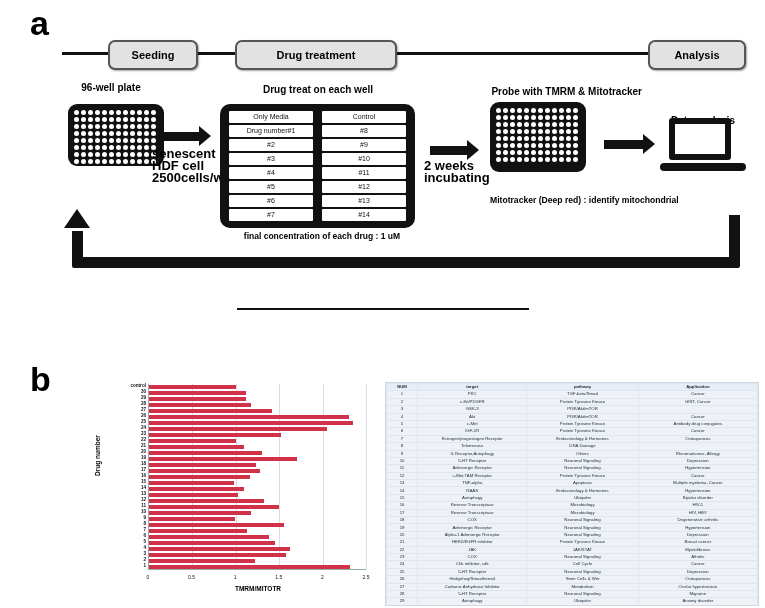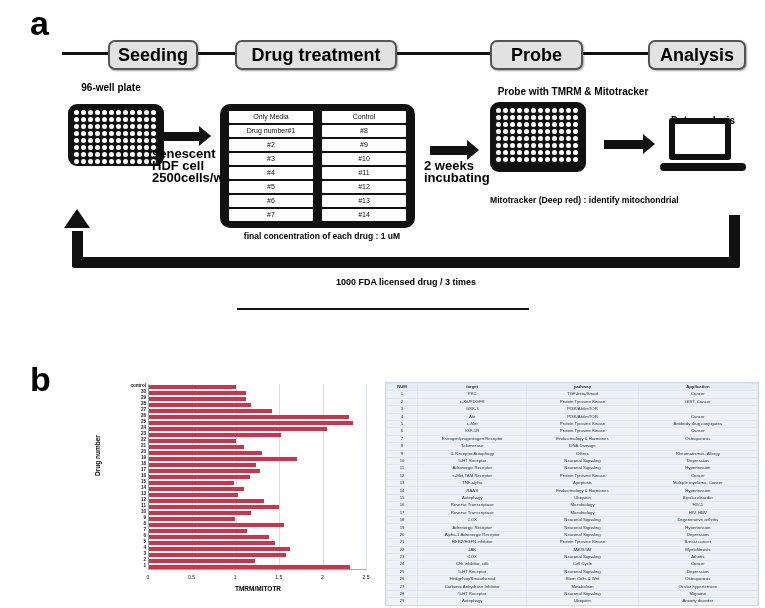--- a/index.html
+++ b/index.html
@@ -23,21 +23,21 @@
   .stage-bar{
     position:absolute;left:62px;top:52px;width:682px;height:3px;
     background:#111;
   }
   .stage{
     position:absolute;top:40px;
     background:#e2e2e2;
     border:2px solid #555;
     border-radius:7px;
     font-weight:bold;
-    font-size:18px;
+    font-size:11px;
     text-align:center;
     line-height:26px;
     height:26px;
     box-shadow:1px 1px 2px rgba(0,0,0,.35);
     z-index:2;
   }
   #stage-0{left:108px;width:86px;}
   #stage-1{left:235px;width:158px;}
   #stage-2{left:490px;width:89px;}
   #stage-3{left:648px;width:94px;}
@@ -176,21 +176,20 @@
 <body>
 
 <div id="panel-a">
 
   <div class="panel-letter" style="left:30px;top:6px;">a</div>
 
   <div class="stage-bar"></div>
 
   <div class="stage" id="stage-0">Seeding</div>
   <div class="stage" id="stage-1">Drug treatment</div>
-  <div class="stage" id="stage-2">Probe</div>
   <div class="stage" id="stage-3">Analysis</div>
 
   <div class="sect-title" style="left:56px;top:82px;width:110px;">96-well plate</div>
   <div class="plate" id="plate-1" style="left:68px;top:104px;width:96px;height:62px;">
     <div class="wells">
         <i></i>
         <i></i>
         <i></i>
         <i></i>
         <i></i>
@@ -286,20 +285,21 @@
         <i></i>
         <i></i>
       </div>
   </div>
 
   <div class="arrow" style="left:158px;top:132px;width:42px;"></div>
   <div class="note" style="left:152px;top:148px;width:70px;white-space:pre-line;">senescent
 HDF cell
 2500cells/well</div>
 
+  <div class="sect-title" style="left:228px;top:84px;width:180px;">Drug treat on each well</div>
   <div id="drug-box">
     <div class="cols">
       <div class="col" id="drug-col-left">
           <div class="cell">Only Media</div>
           <div class="cell">Drug number#1</div>
           <div class="cell">#2</div>
           <div class="cell">#3</div>
           <div class="cell">#4</div>
           <div class="cell">#5</div>
           <div class="cell">#6</div>
@@ -316,21 +316,21 @@
           <div class="cell">#14</div>
         </div>
     </div>
   </div>
   <div class="note" style="left:224px;top:230px;width:196px;text-align:center;font-size:8.5px;">final concentration of each drug : 1 uM</div>
 
   <div class="arrow" style="left:430px;top:146px;width:38px;"></div>
   <div class="note" style="left:424px;top:160px;width:62px;white-space:pre-line;">2 weeks
 incubating</div>
 
-  <div class="sect-title" style="left:478px;top:86px;width:190px;">Probe with TMRM &amp; Mitotracker</div>
+  <div class="sect-title" style="left:452px;top:86px;width:190px;text-align:right;">Probe with TMRM &amp; Mitotracker</div>
   <div class="plate" id="plate-2" style="left:490px;top:102px;width:96px;height:70px;">
     <div class="wells">
         <i></i>
         <i></i>
         <i></i>
         <i></i>
         <i></i>
         <i></i>
         <i></i>
         <i></i>
@@ -434,21 +434,20 @@
   </div>
 
   <div class="note" style="left:490px;top:194px;width:270px;font-size:8.6px;">Mitotracker (Deep red) : identify mitochondrial</div>
 
   <div id="loop">
     <div class="bottom"></div>
     <div class="right"></div>
     <div class="left"></div>
     <div class="head"></div>
   </div>
-  <div class="note" style="left:62px;top:276px;width:688px;text-align:center;font-size:9px;">1000 FDA licensed drug / 3 times</div>
 </div>
 
 <div id="formula">
   <div class="rule"></div>
 </div>
 
 <div id="panel-b">
 
   <div class="panel-letter" style="left:30px;top:-8px;">b</div>
 

